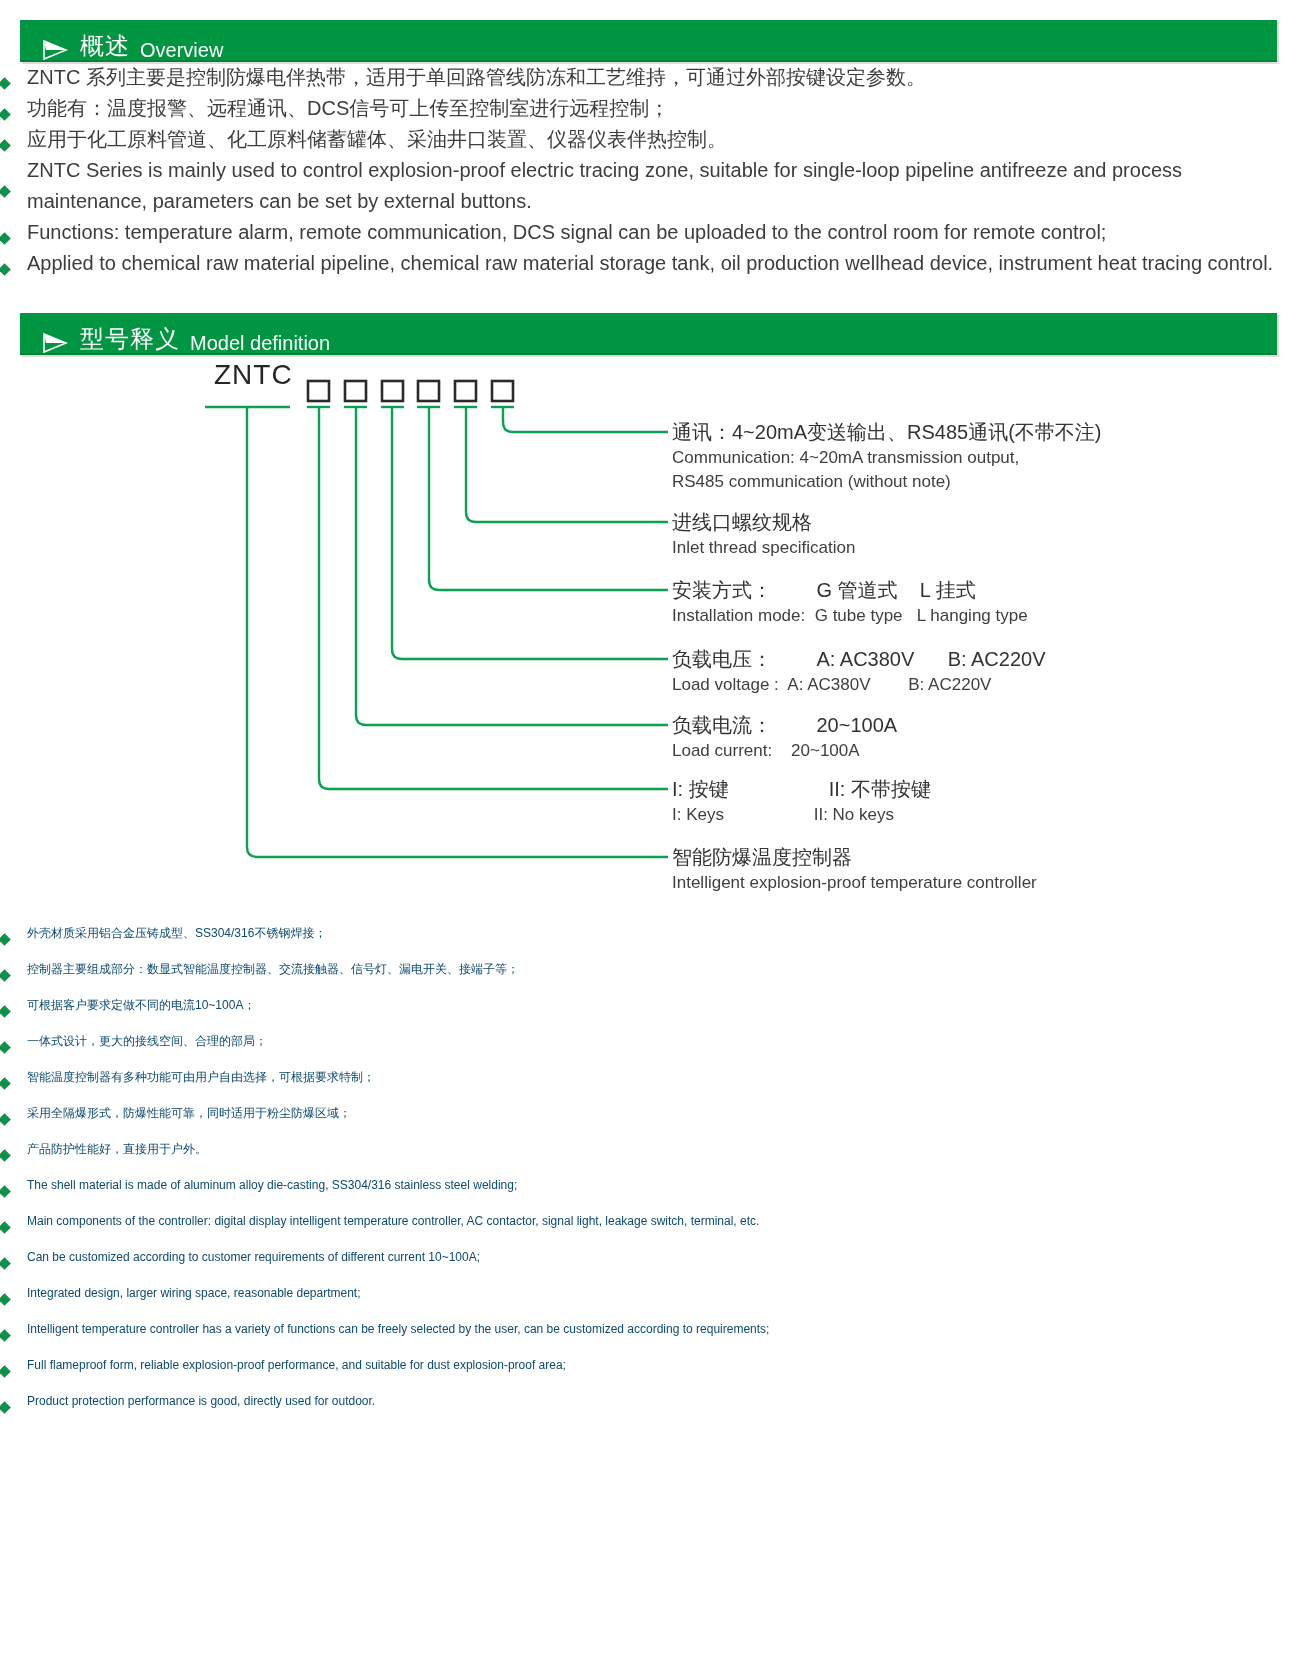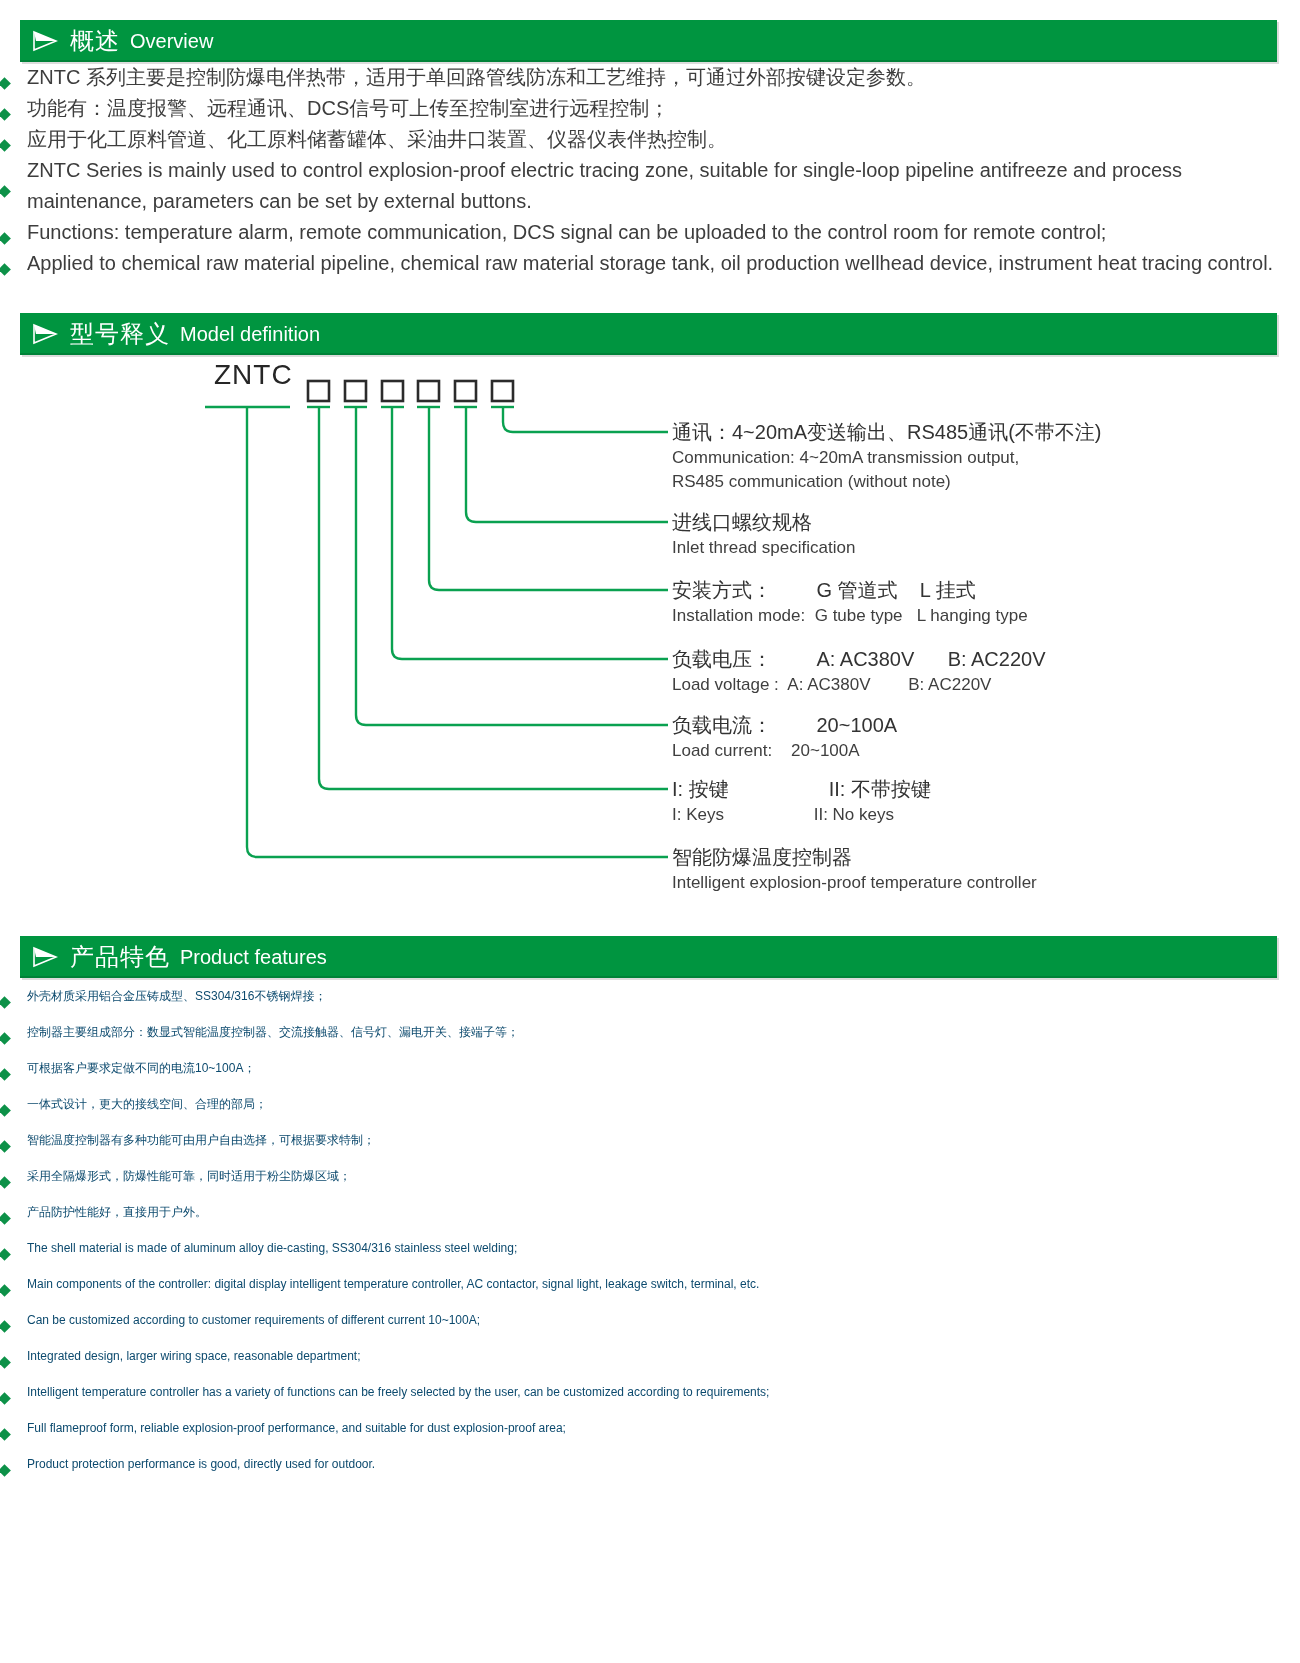--- a/index.html
+++ b/index.html
@@ -6,23 +6,23 @@
   body{
     width:1300px;height:1663px;overflow:hidden;background:#ffffff;
     font-family:"Liberation Sans","DejaVu Sans",sans-serif;
     color:#3a3a3a;
   }
   .page{position:relative;width:1300px;height:1663px;background:#fff;}
 
   
   .bar{
     margin:0 23px 0 20px;height:42px;background:#009540;
-    display:flex;align-items:center;
+    display:flex;align-items:flex-end;
     box-shadow:inset 0 -2px 0 rgba(0,0,0,.12), 2px 2px 0 #dcdcdc;
-    padding-left:12px;box-sizing:border-box;
+    padding-left:22px;box-sizing:border-box;
   }
   .bar .aicon{width:26px;height:24px;margin-right:12px;flex:0 0 auto;}
   .bar .zh{color:#fff;font-size:24px;letter-spacing:1px;margin-right:10px;}
   .bar .en{color:#fff;font-size:20px;}
 
   
   ul.blist{list-style:none;margin:0;padding:0;}
   .blist li{display:flex;align-items:center;}
   .dmw{flex:0 0 27px;}
   .dm{display:block;width:9px;height:9px;background:#0d9148;transform:rotate(45deg);}
@@ -167,28 +167,20 @@
     <div class="mlabel" style="top:420px">
       <div class="mzh">I: 按键                  II: 不带按键</div>
       <div class="men">I: Keys                   II: No keys</div>
     </div>
     <div class="mlabel" style="top:488px">
       <div class="mzh">智能防爆温度控制器</div>
       <div class="men">Intelligent explosion-proof temperature controller</div>
     </div>
   </div>
 
-  <div class="bar ftbar">
-    <svg class="aicon" viewBox="0 0 26 24">
-      <polygon points="2,3 24,12 2,21 2,3" fill="none" stroke="#ffffff" stroke-width="1.6"></polygon>
-      <polygon points="2,3 24,12 4,12" fill="#ffffff"></polygon>
-    </svg>
-    <span class="zh">产品特色</span>
-    <span class="en">Product features</span>
-  </div>
 
   <ul class="blist ftlist">
     <li>
       <span class="dmw">
           <i class="dm"></i>
         </span>
       <span class="bt">外壳材质采用铝合金压铸成型、SS304/316不锈钢焊接；</span>
     </li>
     <li>
       <span class="dmw">

